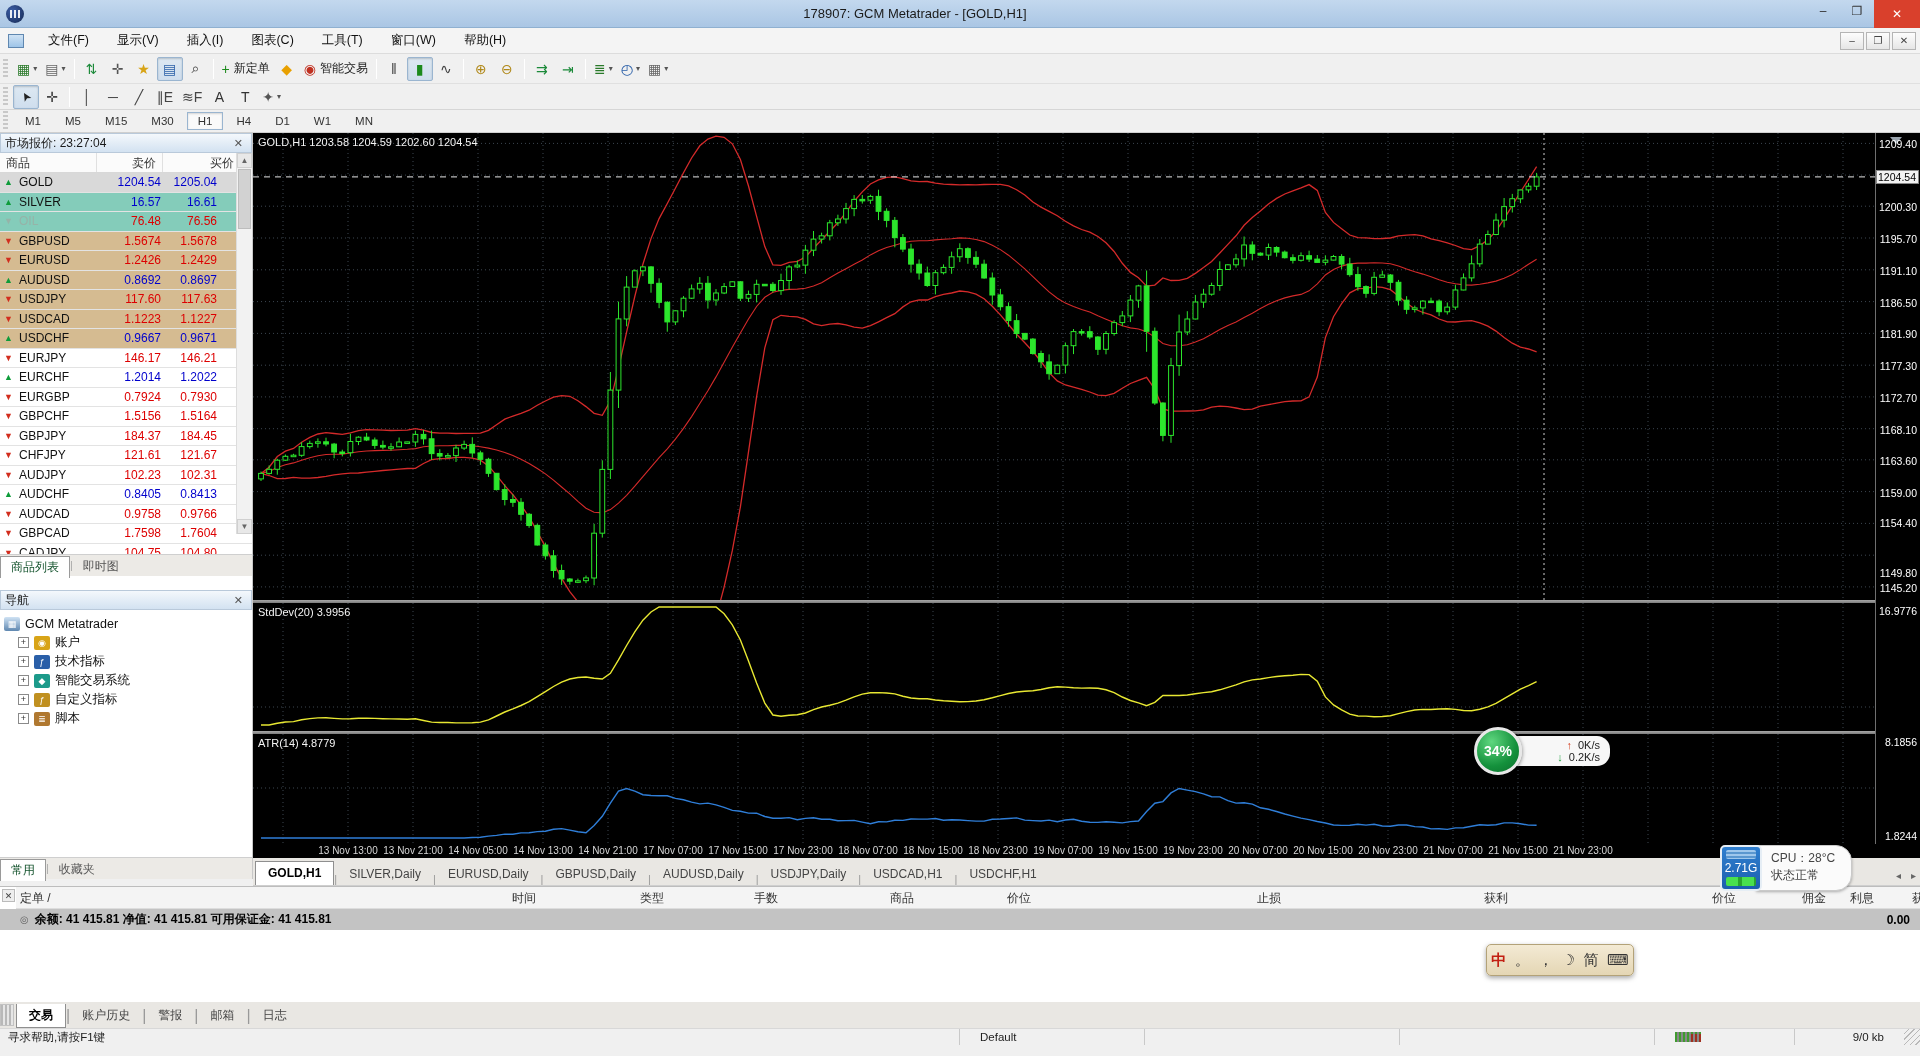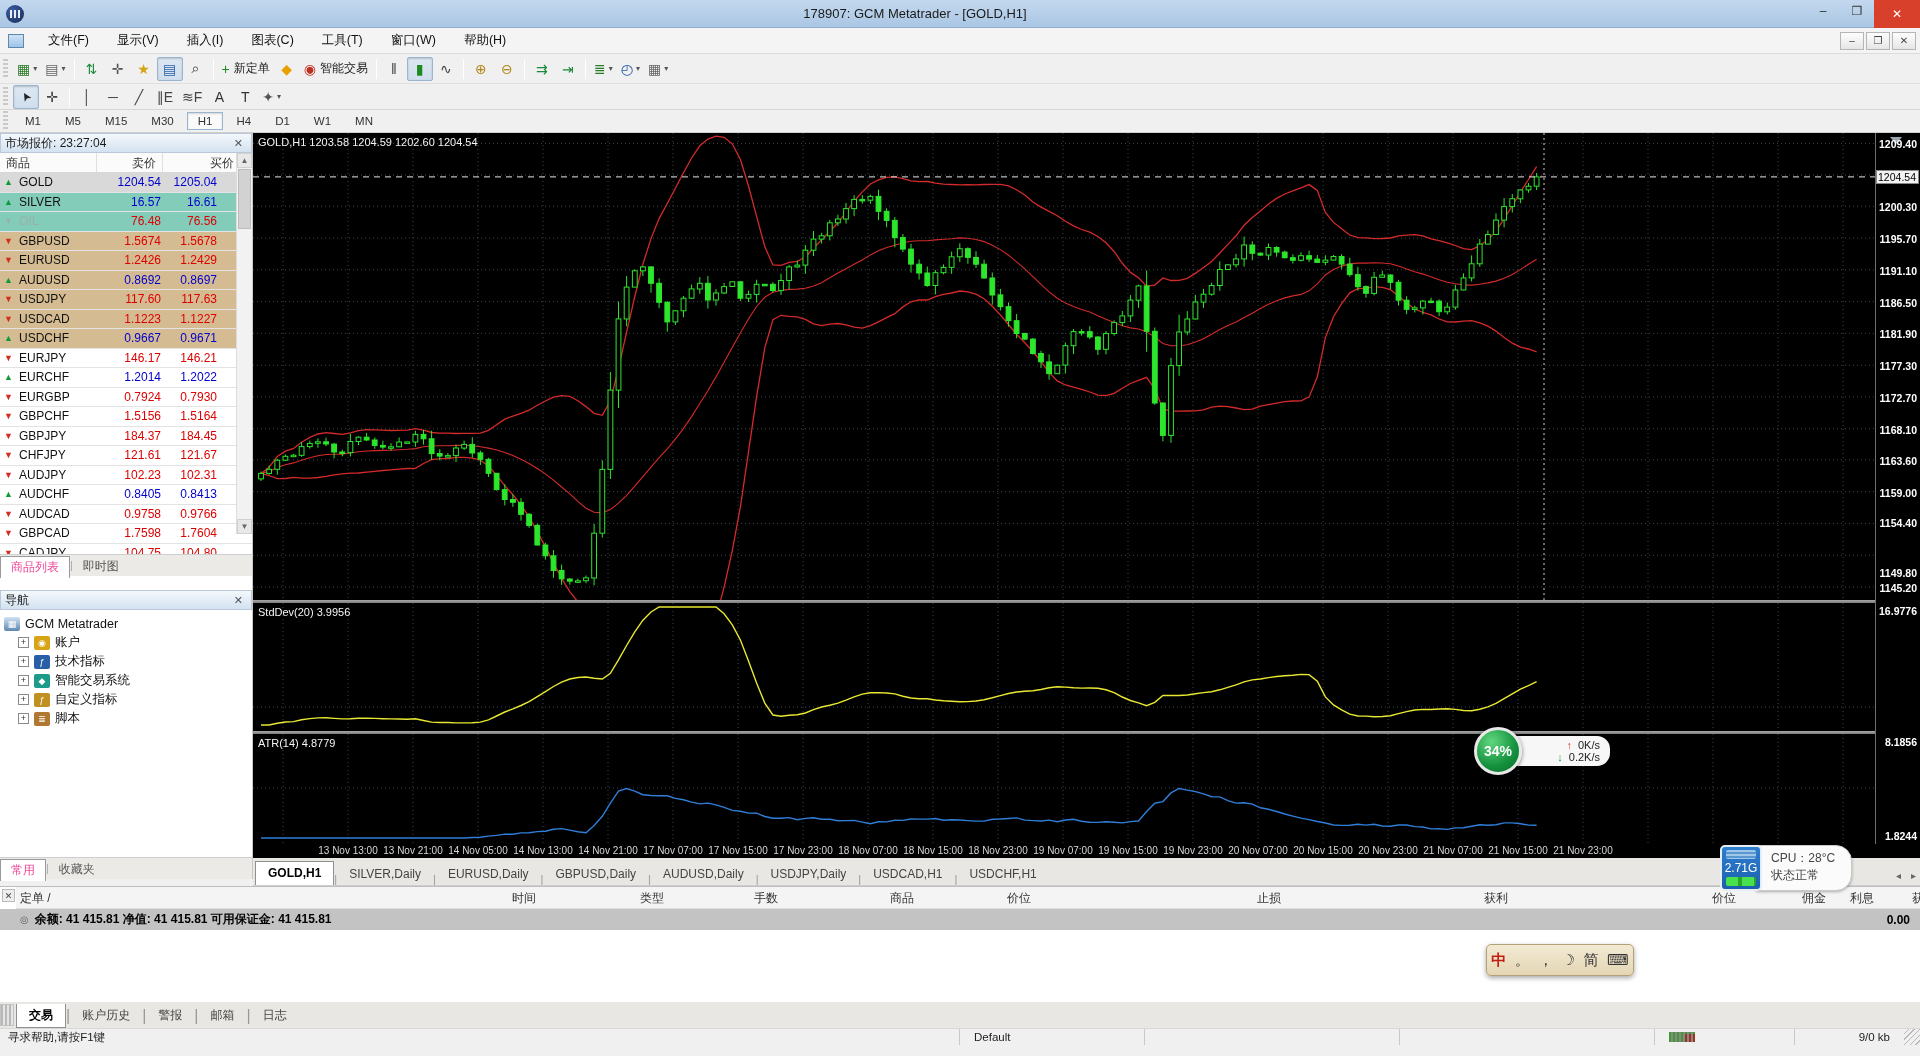--- a/index.html
+++ b/index.html
@@ -64,41 +64,41 @@
   .down .bid,.down .ask{color:#dd0000;}
   .arr.up{color:#0e9c3a;} .arr.down{color:#d22d1e;}
   .bg-sel{background:#d9d9d9;} .bg-teal{background:#84ccba;} .bg-tan{background:#d5bb91;} .bg-white{background:#fff;}
   .dim .sym span{color:#96b3a8;}
   #mw-scroll{position:absolute;right:0;top:20px;width:16px;height:381px;background:#f2f2f2;border-left:1px solid #ddd;}
   #mw-scroll .sb{height:15px;font-size:8px;color:#666;display:flex;align-items:center;justify-content:center;background:#e8e8e8;border:1px solid #d0d0d0;}
   #mw-scroll .sb.bot{position:absolute;bottom:0;left:0;right:0;}
   #mw-scroll .thumb{position:absolute;top:16px;left:1px;right:1px;height:60px;background:#d2d2d2;border:1px solid #bdbdbd;}
   .ptabs{height:22px;background:#eceae6;display:flex;align-items:flex-start;border-top:1px solid #cfcfcf;padding-top:1px;}
   .ptab{font-size:12px;padding:2px 10px;color:#555;}
-  .ptab.active{background:#fff;border:1px solid #9a9a9a;border-bottom:none;color:#ec4899;}
+  .ptab.active{background:#fff;border:1px solid #9a9a9a;border-bottom:none;color:#14532d;}
 
   #navigator{position:absolute;left:0;top:590px;width:253px;height:289px;background:#fff;border-right:1px solid #c8c8c8;
     display:flex;flex-direction:column;}
   #nav-tree{flex:1;padding:4px 0 0 4px;font-size:12.5px;color:#111;position:relative;}
   .tree-root{display:flex;align-items:center;height:19px;}
   .tree-item{display:flex;align-items:center;height:19px;margin-left:14px;position:relative;}
   .expbox{width:11px;height:11px;border:1px solid #8a8a8a;background:#fff;font-size:9px;line-height:9px;
     text-align:center;color:#333;margin-right:5px;}
   .ticon{width:16px;height:14px;border-radius:2px;margin-right:5px;font-size:9px;display:flex;align-items:center;justify-content:center;color:#fff;}
 
   
   #chart-area{position:absolute;left:253px;top:133px;width:1667px;height:725px;background:#000;}
   .pane{position:absolute;left:0;width:1622px;background:#000;overflow:hidden;}
   #pane-main{top:0;height:467px;}
   #pane-std{top:470px;height:128px;}
   #pane-atr{top:601px;height:110px;}
   .pane-sep{position:absolute;left:0;width:1667px;height:3px;background:linear-gradient(#a8a8a8,#7c7c7c);}
   #sep1{top:467px;} #sep2{top:598px;}
   #axis{position:absolute;left:1622px;top:0;width:45px;height:711px;background:#000;border-left:1px solid #6f6f6f;}
-  .axlabel{position:absolute;right:3px;font-size:10.5px;color:#fff;font-family:"Liberation Sans","DejaVu Sans",sans-serif;font-weight:bold;}
+  .axlabel{position:absolute;right:3px;font-size:10.5px;color:#fff;font-family:"Liberation Sans","DejaVu Sans",sans-serif;}
   #price-marker{position:absolute;right:1px;width:43px;height:14px;background:#f2f2f2;color:#000;
     font-size:10.5px;text-align:right;padding-right:2px;border:1px solid #888;}
   #axis-tri{position:absolute;left:14px;top:4px;width:0;height:0;border-left:6px solid transparent;
     border-right:6px solid transparent;border-top:7px solid #9aa4ae;}
   .chart-overlay{position:absolute;left:5px;top:3px;font-size:11px;color:#f4f4f4;z-index:5;}
   #date-axis{position:absolute;left:0;top:711px;width:1622px;height:14px;background:#000;}
   #date-axis span{position:absolute;top:1px;font-size:10px;color:#d6d6d6;white-space:nowrap;transform:translateX(-50%);}
 
   
   #chart-tabs{position:absolute;left:253px;top:858px;width:1667px;height:28px;background:#e9e7e3;
@@ -122,21 +122,21 @@
   #term-tabs{position:absolute;left:0;top:1002px;width:1920px;height:26px;background:#e9e7e3;display:flex;align-items:flex-start;padding-top:2px;}
   #term-grip{width:14px;height:22px;margin-right:2px;
     background:repeating-linear-gradient(90deg,#b8b8b8 0 2px,#e6e6e6 2px 4px);border:1px solid #c2c2c2;}
   .ttab{font-size:12px;padding:3px 12px;color:#444;}
   .ttab.active{background:#fff;border:1px solid #8f8f8f;border-top:none;color:#000;font-weight:bold;}
   .ttab-sep{color:#999;padding-top:3px;}
 
   
   #statusbar{position:absolute;left:0;top:1028px;width:1920px;height:17px;background:#f0f0f0;
     border-top:1px solid #d8d8d8;display:flex;align-items:center;font-size:11.5px;color:#222;}
-  .scell{border-left:1px solid #c9c9c9;height:100%;display:flex;align-items:center;padding:0 14px;}
+  .scell{border-left:1px solid #c9c9c9;height:100%;display:flex;align-items:center;padding:0 20px;}
   #net-icon{width:26px;height:10px;background:repeating-linear-gradient(90deg,#3f9b2f 0 2px,transparent 2px 4px),
     linear-gradient(#888 0,#888 0);background-size:26px 10px;position:relative;}
   #net-icon:after{content:"";position:absolute;right:0;top:2px;width:10px;height:8px;
     background:repeating-linear-gradient(90deg,#a03020 0 2px,transparent 2px 4px);}
   #resize-grip{width:16px;height:100%;background:repeating-linear-gradient(135deg,transparent 0 3px,#b9b9b9 3px 4px);}
   #taskbar{position:absolute;left:0;top:1045px;width:1920px;height:11px;
     background:linear-gradient(#9fb4c7,#7f99b0);overflow:hidden;display:flex;}
   .tk{width:46px;height:40px;display:flex;justify-content:center;padding-top:1px;}
   .tk.active{background:rgba(255,255,255,.25);border:1px solid #cfdbe6;}
   .tkicon{width:22px;height:22px;border-radius:50%;}

